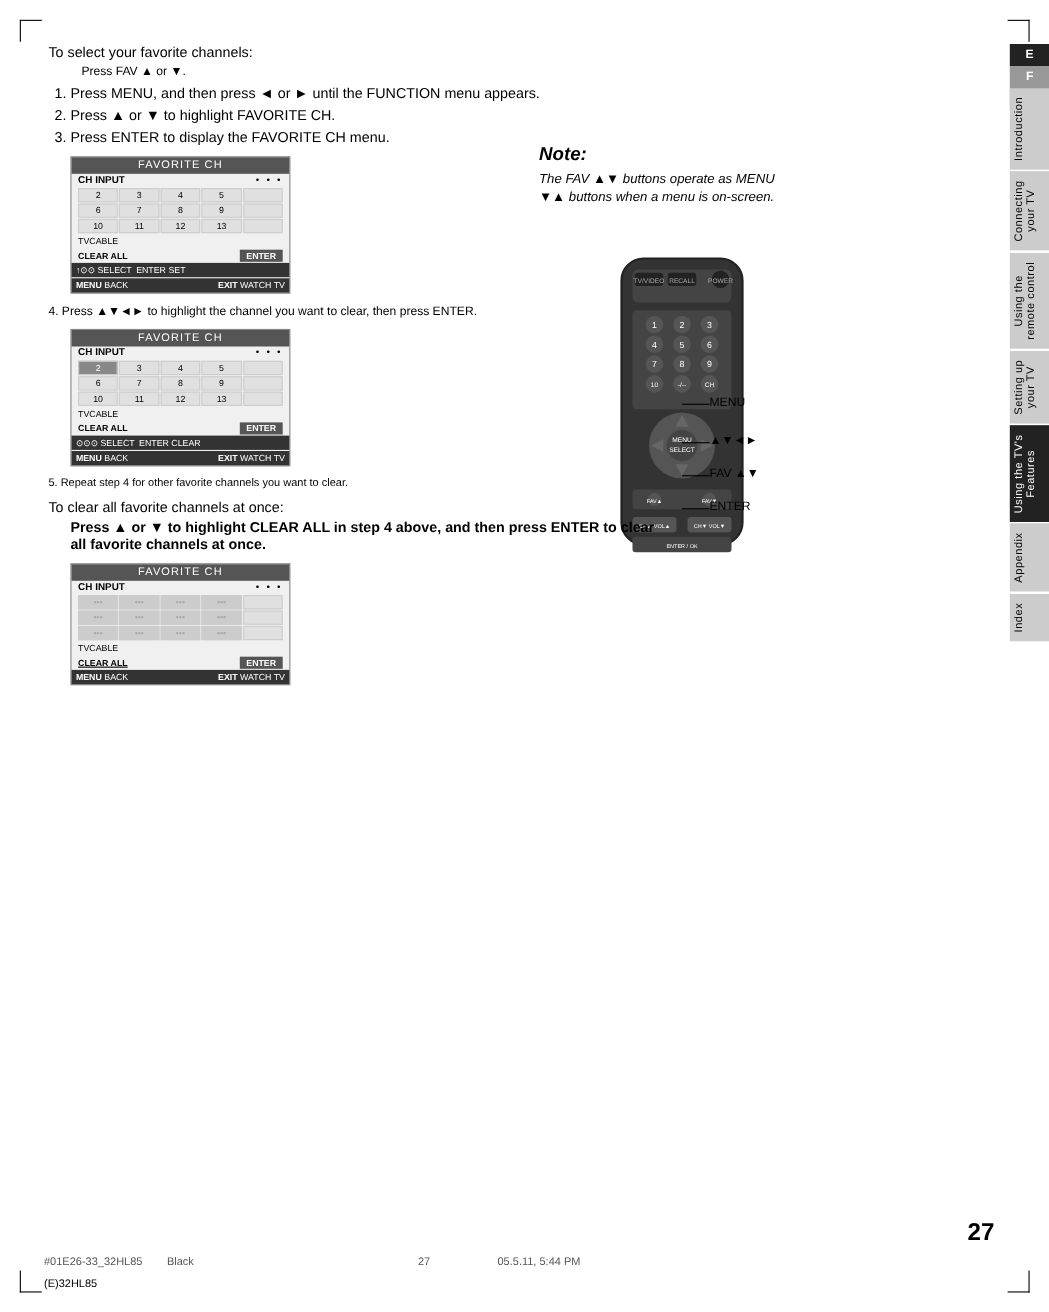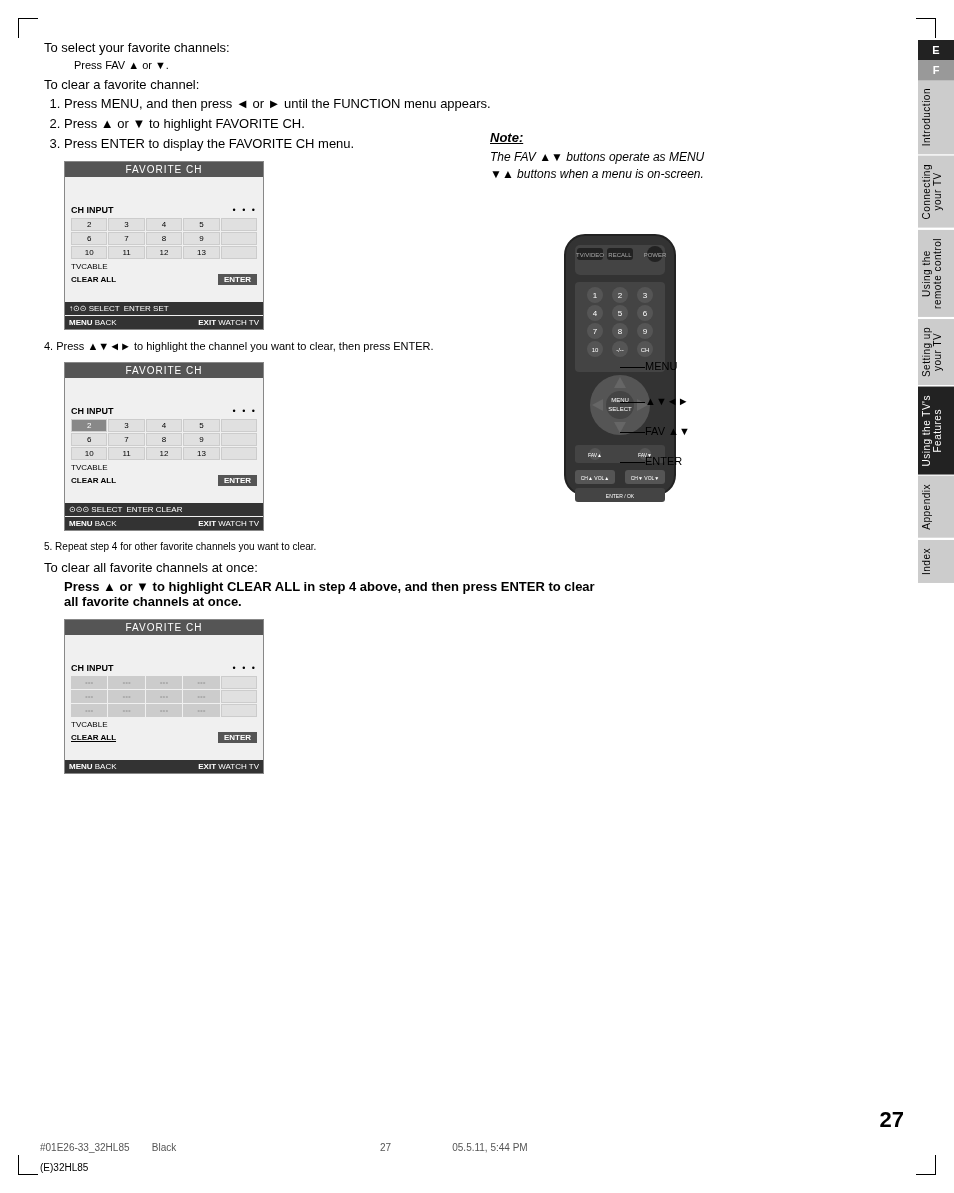--- a/index.html
+++ b/index.html
@@ -112,22 +112,21 @@
     }
     .screen-title {
       background: #555;
       color: #fff;
       text-align: center;
       font-size: 10px;
       padding: 2px 0;
       letter-spacing: 1px;
     }
     .screen-body {
-      padding: 16px 6px;
-      margin-top: 12px;
+      padding: 0 6px;
     }
     .screen-row {
       display: flex;
       align-items: center;
       font-size: 9px;
       margin-bottom: 2px;
       gap: 2px;
     }
     .screen-row .label {
       font-weight: bold;
@@ -208,23 +207,22 @@
     
     .note-box {
       position: absolute;
       left: 490px;
       top: 130px;
       width: 220px;
     }
     .note-title {
       font-style: italic;
       font-weight: bold;
-      font-size: 13px;
+      font-size: 17px;
       margin-bottom: 4px;
-      text-decoration: underline;
     }
     .note-text {
       font-style: italic;
       font-size: 12px;
       line-height: 1.4;
     }
 
     
     .remote-area {
       position: absolute;
@@ -395,21 +393,20 @@
 
     <div style="position:absolute;left:155px;top:155px;font-size:11px;white-space:nowrap;">ENTER</div>
     <div style="position:absolute;left:130px;top:162px;width:25px;height:1px;background:#000;"></div>
   </div>
 </div>
 
 <div class="main-content">
 
   <p class="intro-text">To select your favorite channels:</p>
   <p class="indent-text">Press FAV ▲ or ▼.</p>
-  <p class="intro-text">To clear a favorite channel:</p>
 
   <ol class="numbered-list">
     <li>Press MENU, and then press ◄ or ► until the FUNCTION menu appears.</li>
     <li>Press ▲ or ▼ to highlight FAVORITE CH.</li>
     <li>Press ENTER to display the FAVORITE CH menu.</li>
   </ol>
 
   <div class="screen-box">
     <div class="screen-title">FAVORITE CH</div>
     <div class="screen-body">

